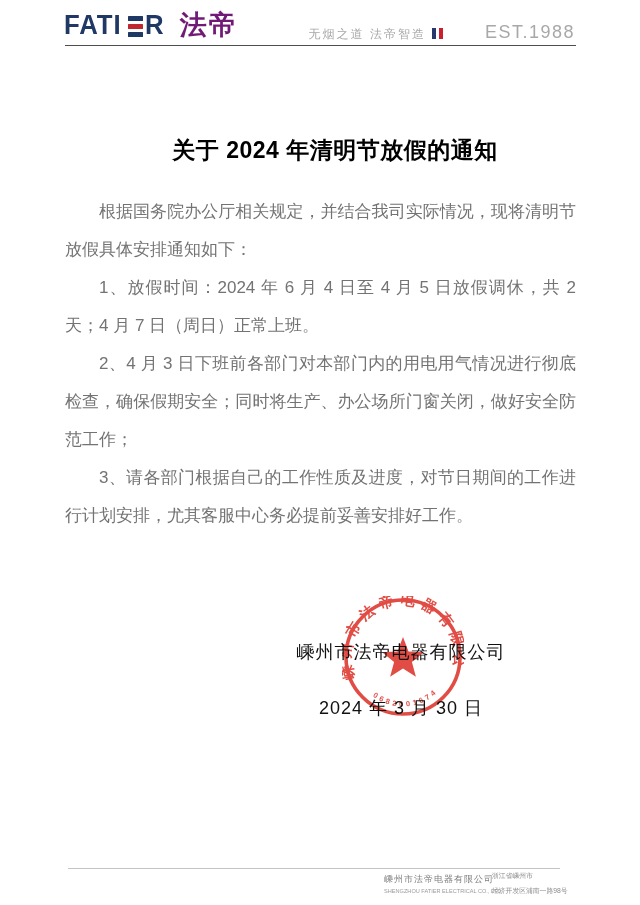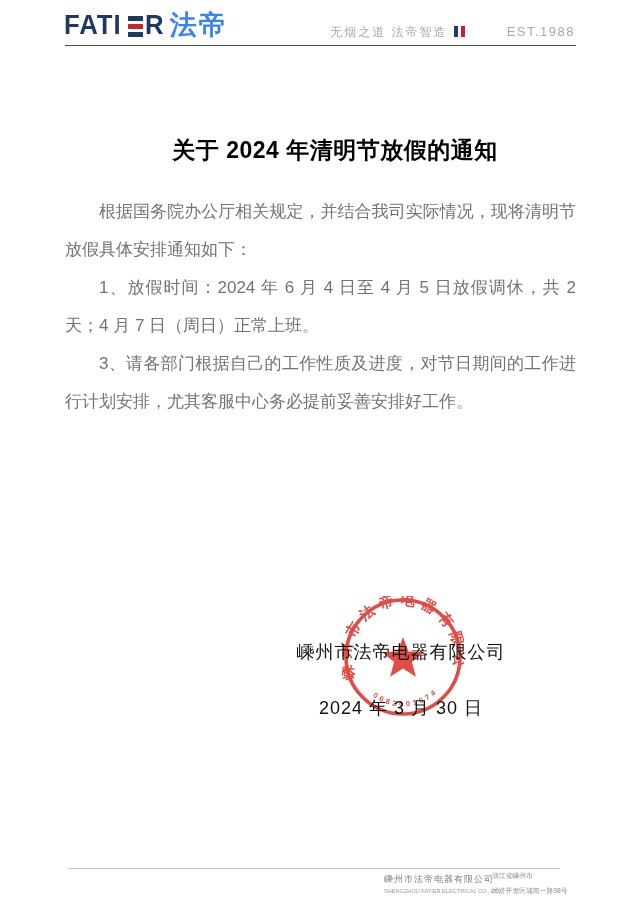--- a/index.html
+++ b/index.html
@@ -15,27 +15,27 @@
     display:inline-block; font-weight:800; font-size:28px; line-height:30px;
     color:#1f3864; letter-spacing:1px; transform:scaleX(.92); transform-origin:left bottom;
     vertical-align:bottom;
   }
   .logo-e { display:inline-block; width:15px; height:21px; margin:0 2px 3px 1px; vertical-align:bottom; }
   .logo-e i { display:block; height:5px; margin-bottom:3px; background:#1f3864; border-radius:0.5px; }
   .logo-e i.red { background:#c1272d; }
   .logo-e i:last-child { margin-bottom:0; }
   .logo-cn {
     display:inline-block; font-weight:700; font-size:27px; line-height:30px;
-    color:#3b82f6; letter-spacing:2px; margin-left:4px; vertical-align:bottom;
+    color:#701a75; letter-spacing:2px; margin-left:14px; vertical-align:bottom;
   }
   .tagline {
     position:absolute; right:65px; top:22px; color:#a8a8a8; white-space:nowrap;
   }
   .tagline .cn { font-size:12px; letter-spacing:2px; }
-  .tagline .est { font-size:13px; letter-spacing:1.5px;padding-left:37px; }
+  .tagline .est { font-size:18px; letter-spacing:1.5px;padding-left:37px; }
   .flag { display:inline-block; width:12px; height:11px; margin:0 4px 0 6px; vertical-align:-1px; white-space:nowrap; font-size:0; }
   .flag i { display:inline-block; width:4px; height:11px; }
   .flag .f-blue { background:#27396b; }
   .flag .f-white { background:#ffffff; width:3px; }
   .flag .f-red { background:#c8202f; }
   .header-rule { position:absolute; left:65px; top:45px; width:511px; height:1px; background:#4d4d4d; }
 
   
   .title {
     position:absolute; left:0; top:120px; width:640px; margin:15px;
@@ -89,20 +89,21 @@
     <span class="cn">无烟之道 法帝智造</span><span class="flag"><i class="f-blue"></i><i class="f-white"></i><i class="f-red"></i></span><span class="est">EST.1988</span>
   </div>
 
   <div class="header-rule"></div>
 
   <h1 class="title">关于 2024 年清明节放假的通知</h1>
 
   <section class="body-text">
     <p>根据国务院办公厅相关规定，并结合我司实际情况，现将清明节放假具体安排通知如下：</p>
     <p>1、放假时间：2024 年 6 月 4 日至 4 月 5 日放假调休，共 2 天；4 月 7 日（周日）正常上班。</p>
+    <p>2、4 月 3 日下班前各部门对本部门内的用电用气情况进行彻底检查，确保假期安全；同时将生产、办公场所门窗关闭，做好安全防范工作；</p>
     <p>3、请各部门根据自己的工作性质及进度，对节日期间的工作进行计划安排，尤其客服中心务必提前妥善安排好工作。</p>
   </section>
 
   <svg class="stamp" viewBox="0 0 122 122">
     <circle cx="61" cy="61" r="57" fill="none" stroke="#dd342c" stroke-width="3.6"></circle>
     <path id="seal-arc-top" d="M 14.3 83.8 A 52 52 0 1 1 107.7 83.8" fill="none"></path>
     <path id="seal-arc-bottom" d="M 26 96 A 49.5 49.5 0 0 0 96 96" fill="none"></path>
     <polygon points="61,41 66.5,55.4 81.9,56.2 69.9,65.9 73.9,80.8 61,72.4 48.1,80.8 52.1,65.9 40.1,56.2 55.5,55.4" fill="#dd342c"></polygon>
     <text font-size="14.5" fill="#dd342c" letter-spacing="5.5">
       <textPath href="#seal-arc-top" startOffset="1%">嵊州市法帝电器有限公司</textPath>

